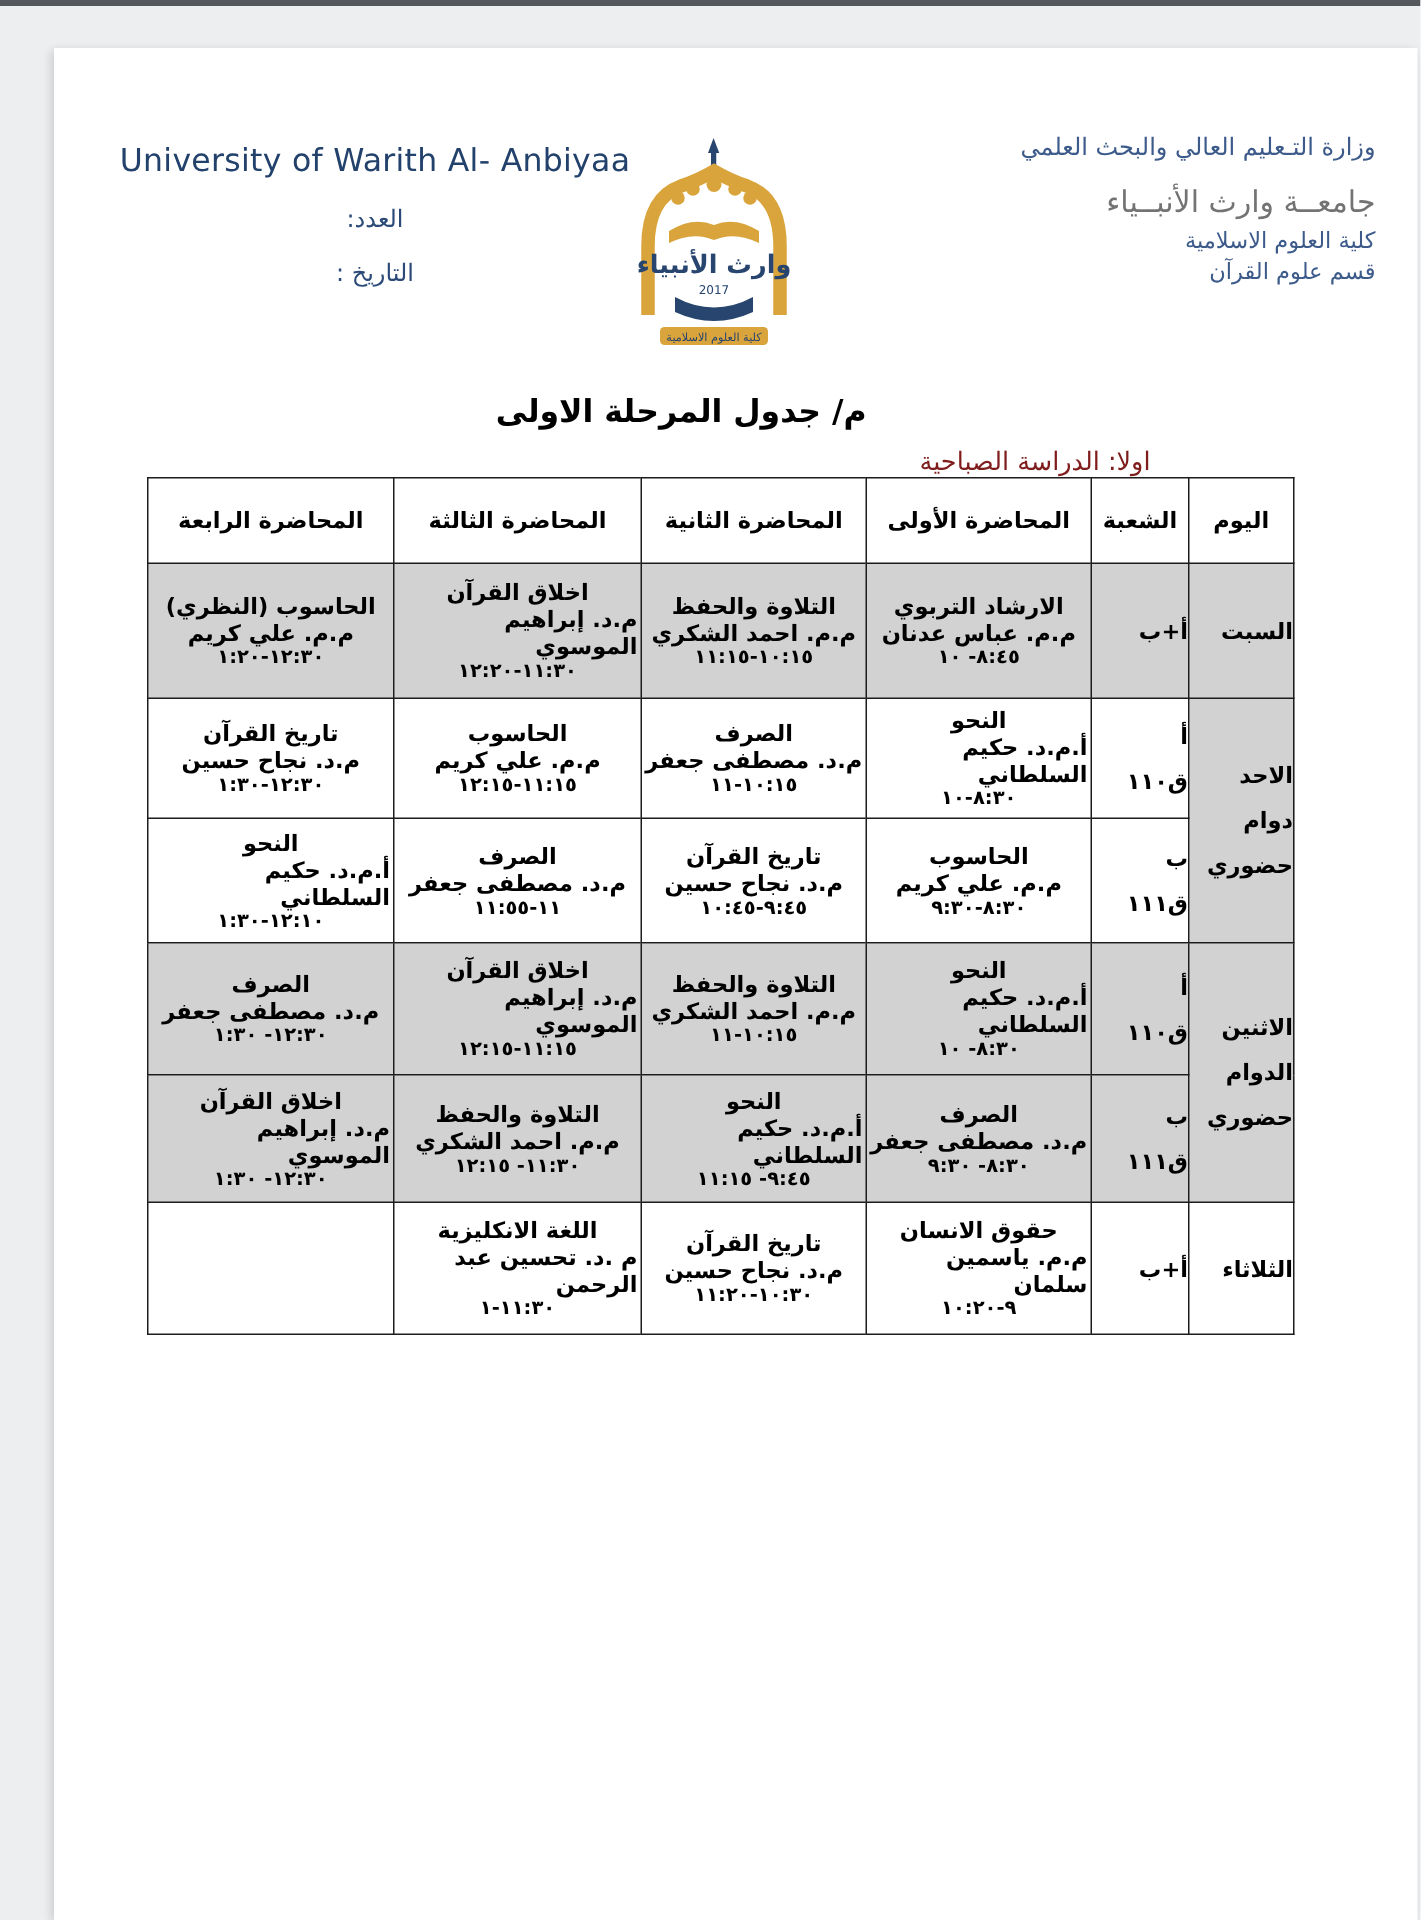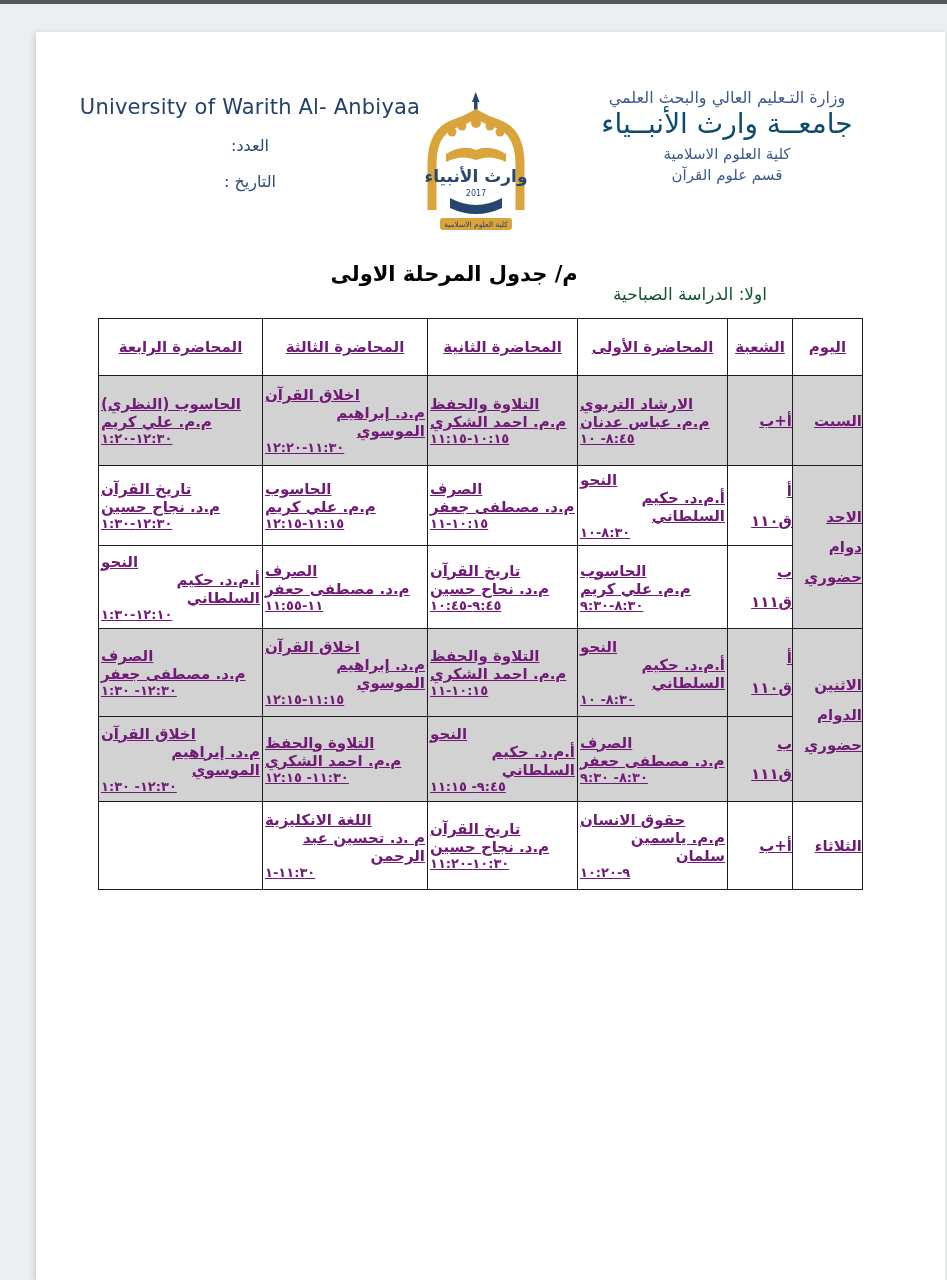--- a/index.html
+++ b/index.html
@@ -6,38 +6,38 @@
   body{font-family:"DejaVu Sans",sans-serif;}
   .canvas{position:relative;width:947px;height:1280px;background:#eceef0;overflow:hidden;}
   .topbar{position:absolute;top:0;left:0;right:0;height:4px;background:#54585d;}
   .paper{position:absolute;left:36px;top:32px;right:2px;bottom:0;background:#ffffff;box-shadow:-2px 1px 6px rgba(0,0,0,.14);}
 
   
   .hdr-en{position:absolute;left:28px;top:60px;width:372px;text-align:center;color:#2c4a78;direction:ltr;}
   .en-min{font-size:15px;line-height:1.4;font-weight:500;}
   .en-univ{font-size:21px;margin-top:3px;color:#22416b;font-weight:500;letter-spacing:.2px;}
   .ar-small-label{font-size:16px;margin-top:17px;direction:rtl;color:#2c4a78;}
-  .hdr-ar{position:absolute;right:42px;top:56px;width:352px;text-align:center;color:#3c5a8a;direction:rtl;}
+  .hdr-ar{position:absolute;right:28px;top:56px;width:352px;color:#3c5a8a;direction:rtl;}
   .ar1{font-size:16px;}
-  .ar2{font-size:28px;margin:0 0 5px;color:#0c4a6e;}
+  .ar2{font-size:20px;margin:15px 0 5px;color:#737373;}
   .ar3,.ar4{font-size:15px;margin-top:3px;}
 
   .logo{position:absolute;left:374px;top:60px;width:132px;height:150px;}
 
   .title{position:absolute;top:206px;left:0;width:92%;text-align:center;font-size:21px;font-weight:bold;color:#000;direction:rtl;margin-top:24px;}
-  .subtitle{position:absolute;top:252px;right:178px;font-size:17px;color:#14532d;direction:rtl;font-weight:500;}
+  .subtitle{position:absolute;top:266px;right:178px;font-size:17px;color:#7f1d1d;direction:rtl;font-weight:500;}
 
   
   table.sched{position:absolute;top:286px;right:82px;border-collapse:collapse;direction:rtl;table-layout:fixed;}
-  .sched th,.sched td{border:1.5px solid #1c1c1c;padding:0;vertical-align:middle;color:#701a75;text-decoration:underline;}
+  .sched th,.sched td{border:1.5px solid #1c1c1c;padding:0;vertical-align:middle;color:#000000;}
   .sched thead tr{height:57px;}
   .sched th{font-size:15px;font-weight:bold;background:#ffffff;}
   .c-shaded{background:#d2d2d2;}
   .day-cell,.sec-cell{font-size:15px;font-weight:bold;text-align:right;white-space:pre-line;line-height:2.0;}
-  .cellwrap{height:100%;display:flex;flex-direction:column;justify-content:space-evenly;align-items:flex-end;padding:3px 2px;box-sizing:border-box;}
+  .cellwrap{height:100%;display:flex;flex-direction:column;justify-content:space-evenly;align-items:center;padding:3px 2px;box-sizing:border-box;}
   .subj{font-weight:bold;font-size:15px;}
   .teach{font-weight:bold;font-size:15px;}
   .time{font-weight:bold;font-size:13px;direction:rtl;}
 </style>
 </head>
 <body>
 
 <div class="canvas">
   <div class="topbar"></div>
   <div class="paper">

